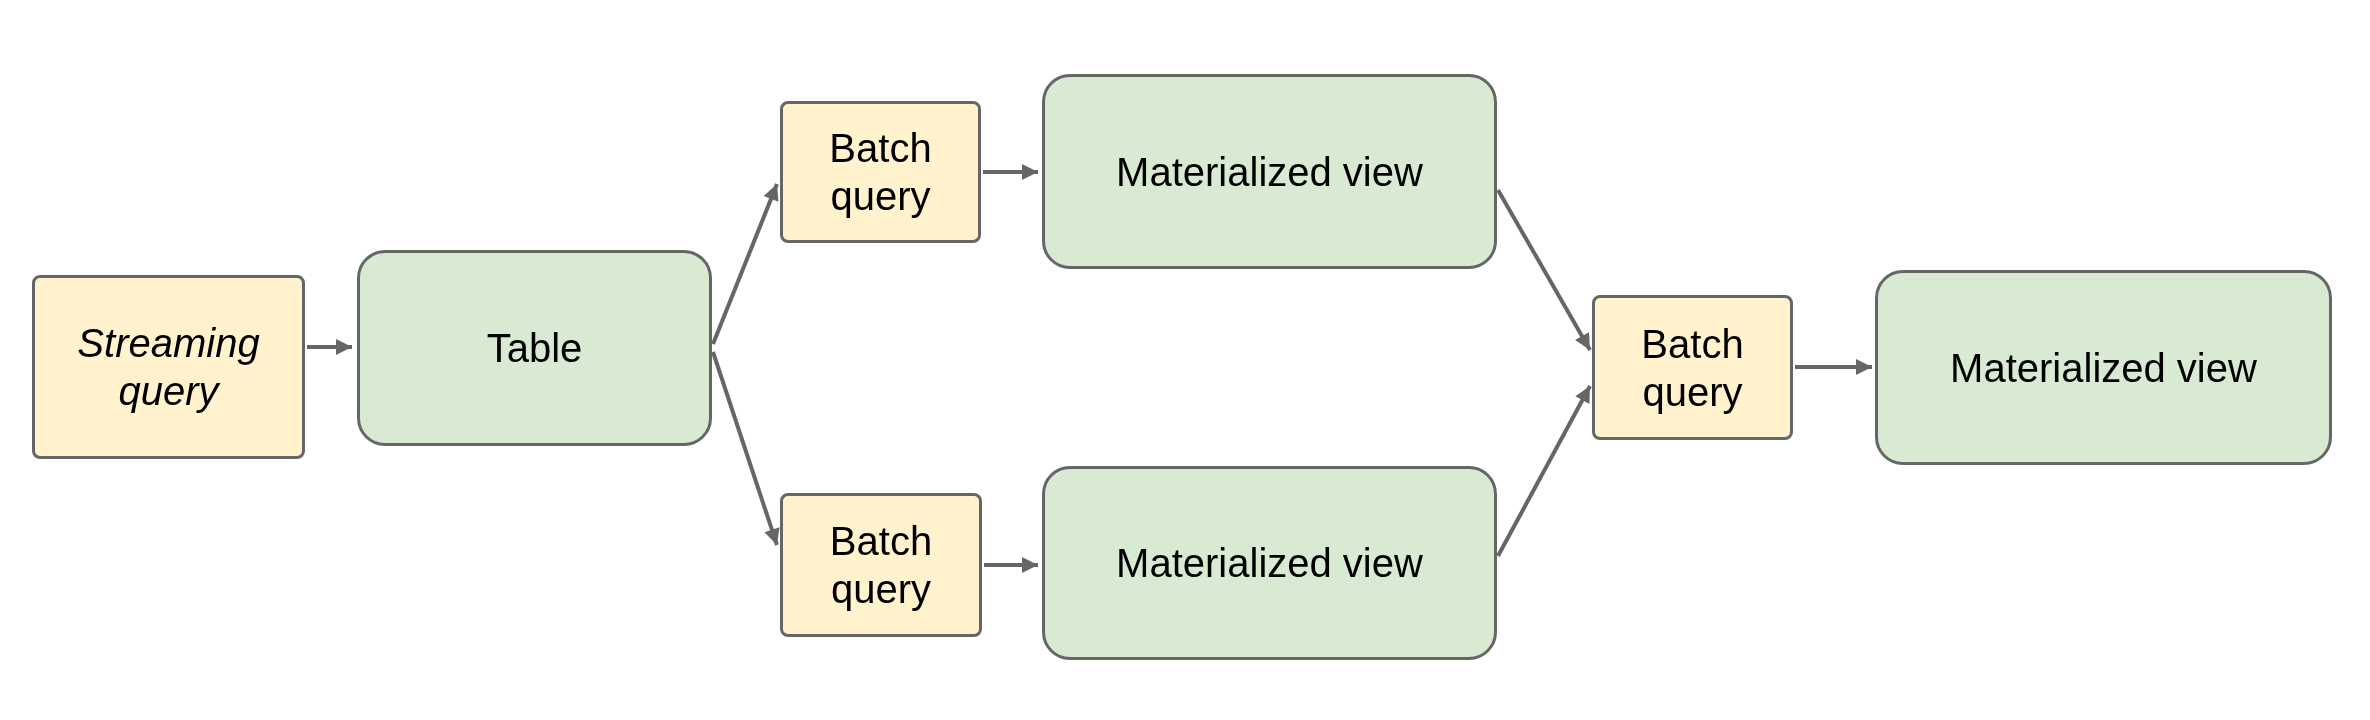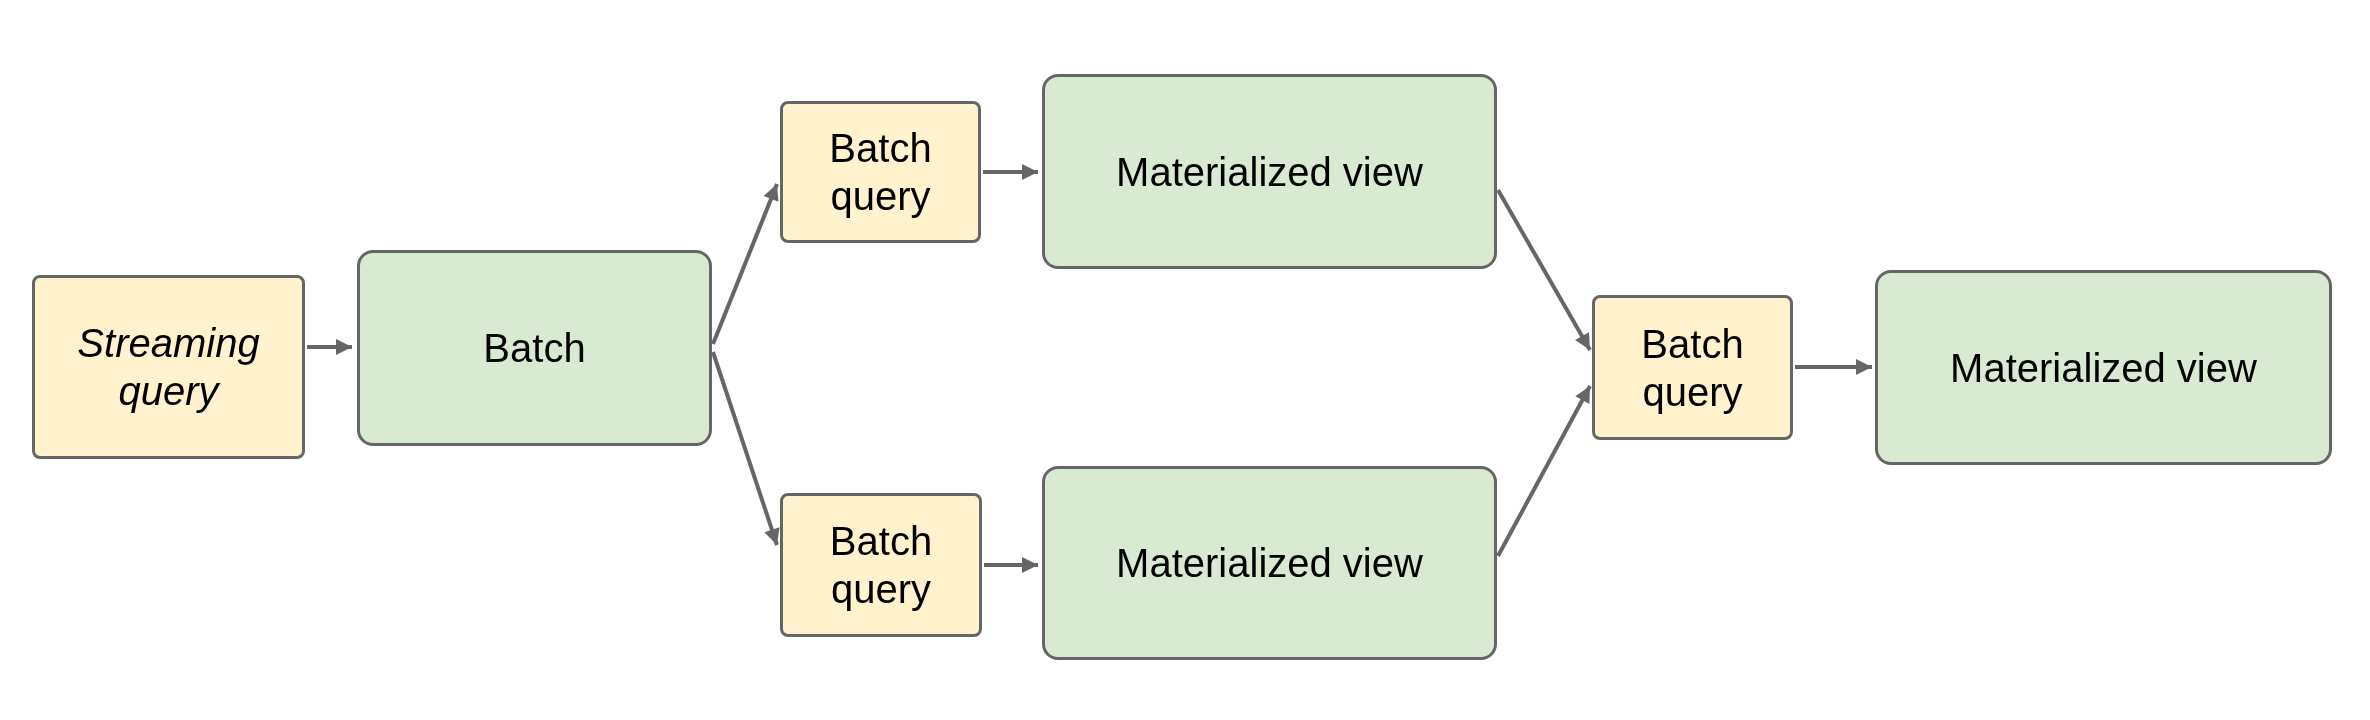--- a/index.html
+++ b/index.html
@@ -40,21 +40,21 @@
     font-size: 40px;
     line-height: 48px;
     border: 3px solid var(--border, #666666);
   }
   .node.query {
     background: var(--query-fill, #fff2cc);
     border-radius: 8px;
   }
   .node.store {
     background: var(--store-fill, #d9ead3);
-    border-radius: 16px;
+    border-radius: 28px;
   }
 </style>
 </head>
 <body>
 
 <div class="canvas">
 
   <svg class="edges" width="2370" height="720" viewBox="0 0 2370 720">
     <defs>
       <marker id="arrow" viewBox="0 0 10 10" refX="10" refY="5" markerWidth="5" markerHeight="4" orient="auto-start-reverse">
@@ -69,21 +69,21 @@
     <line class="edge" x1="1498" y1="190" x2="1590" y2="350" marker-end="url(#arrow)"></line>
     <line class="edge" x1="1498" y1="556" x2="1590" y2="386" marker-end="url(#arrow)"></line>
     <line class="edge" x1="1795" y1="367" x2="1872" y2="367" marker-end="url(#arrow)"></line>
   </svg>
 
   <div class="node query" style="left:32px; top:275px; width:273px; height:184px;font-style:italic;">
     <span>Streaming query</span>
   </div>
 
   <div class="node store" style="left:357px; top:250px; width:355px; height:196px;">
-    <span>Batch</span>
+    <span>Table</span>
   </div>
 
   <div class="node query" style="left:780px; top:101px; width:201px; height:142px;">
     <span>Batch query</span>
   </div>
 
   <div class="node store" style="left:1042px; top:74px; width:455px; height:195px;">
     <span>Materialized view</span>
   </div>
 

